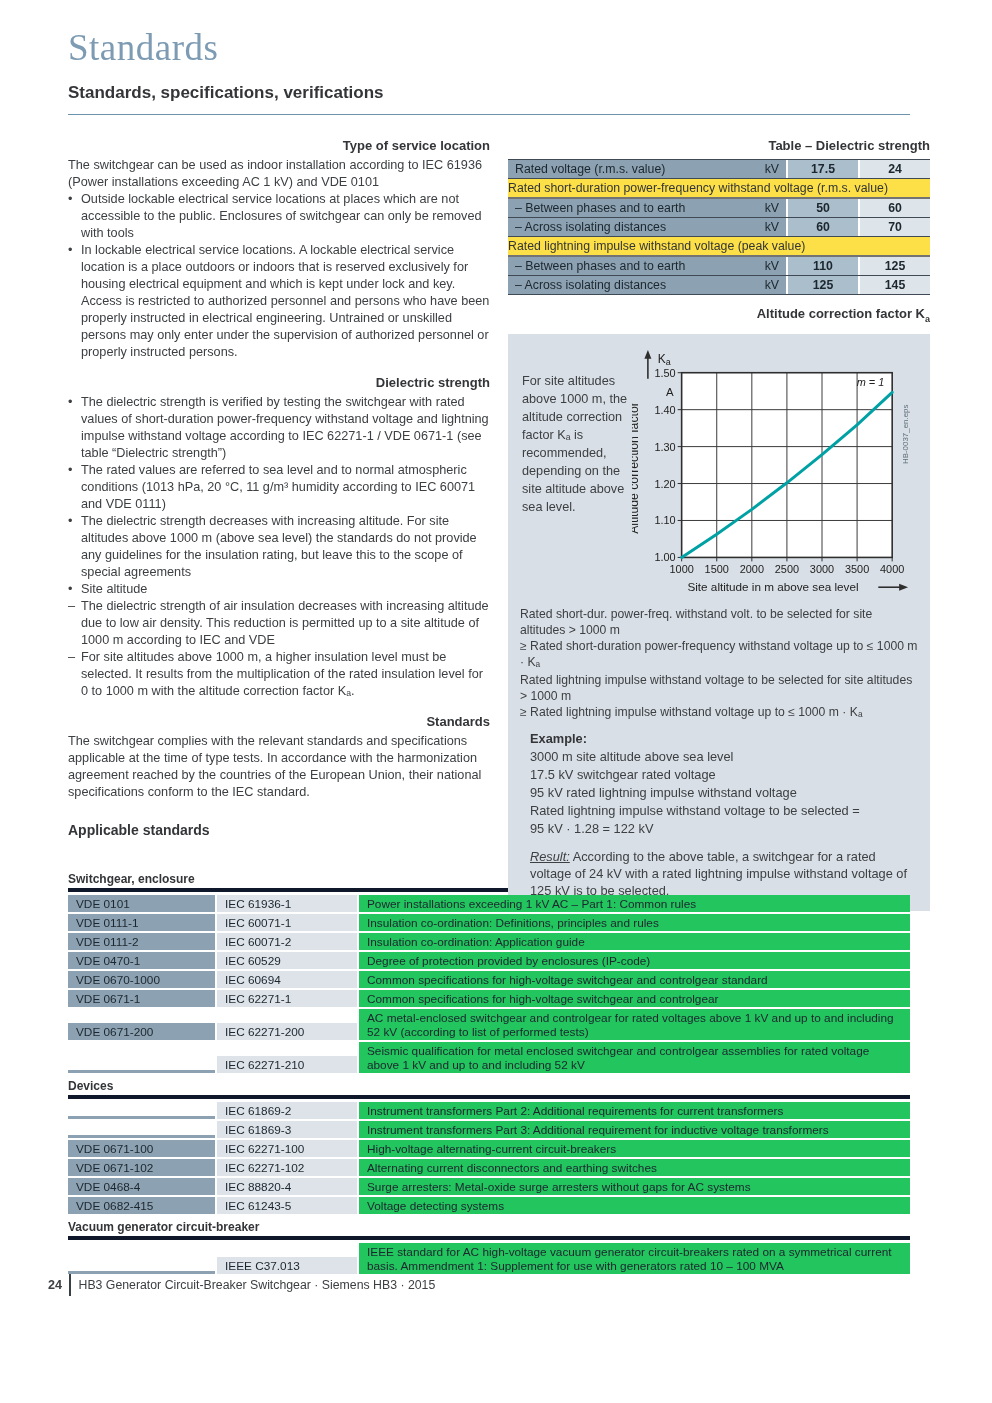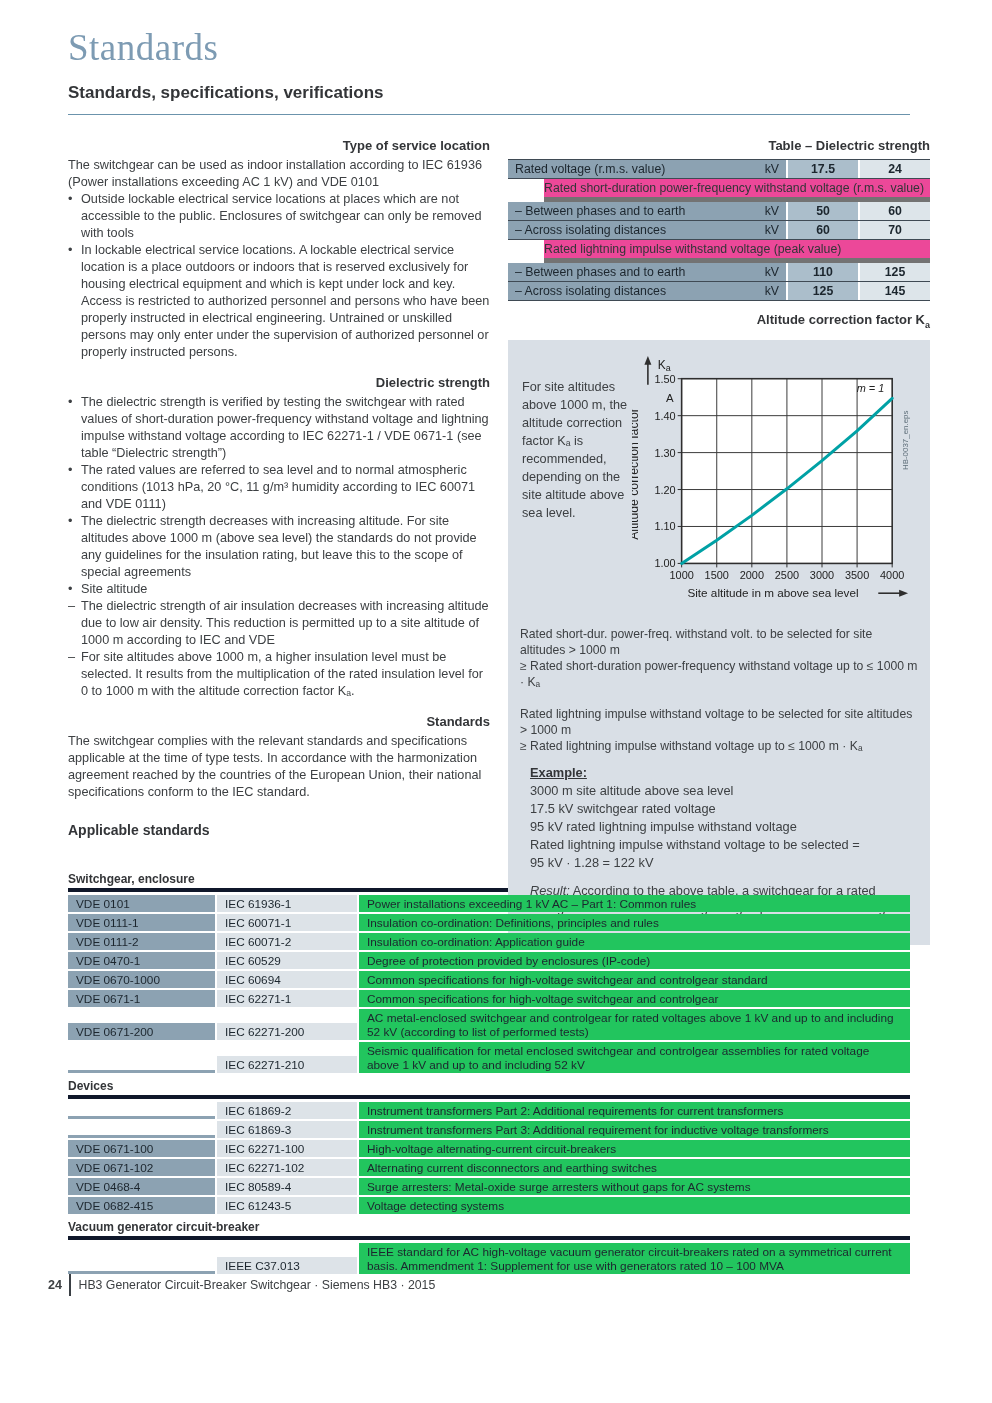--- a/index.html
+++ b/index.html
@@ -23,29 +23,29 @@
   .li .txt{flex:1;}
   sub.sub{font-size:9px;}
   
   .dstable{margin-top:4px;border-top:1px solid #3f4a54;font-size:12.3px;color:#1c262e;}
   .drow{display:flex;height:18px;border-bottom:1px solid #3f4a54;align-items:stretch;}
   .drow .lbl{flex:1;background:#8ca2b2;display:flex;justify-content:space-between;
              align-items:center;padding:0 7px;margin-right:2px;}
   .drow .v{width:70px;flex:none;display:flex;align-items:center;justify-content:center;font-weight:700;}
   .drow .v1{background:#abbecb;margin-right:2px;}
   .drow .v2{background:#dde5ea;}
-  .dsection{height:18px;line-height:18px;border-bottom:5px solid #737373;background:#ec4899;
-            color:#333538;margin-left:36px;}
+  .dsection{height:18px;line-height:18px;border-bottom:2px solid #737373;background:#fde047;
+            color:#333538;}
   
   .panel{background:#d9dfe6;margin-top:6px;padding:12px 12px 12px 12px;box-sizing:border-box;}
   .chart-wrap{display:flex;}
   .chart-intro{width:110px;flex:none;font-size:12.7px;line-height:18px;padding:26px 0 0 2px;color:#3d4043;}
-  .note{font-size:12.2px;line-height:16px;margin-top:16px;color:#3d4043;}
+  .note{font-size:12.2px;line-height:16px;margin-top:2px;color:#3d4043;}
   .example{margin:10px 0 0 10px;}
-  .example-heading{font-size:12.8px;font-weight:700;line-height:18px;color:#333538;text-decoration:underline;}
+  .example-heading{font-size:12.8px;font-weight:700;line-height:18px;color:#333538;}
   .example-line{font-size:12.8px;line-height:18px;}
   .result{margin:10px 0 0 10px;font-size:12.8px;line-height:17px;}
   .result-label{font-style:italic;text-decoration:underline;}
   
   .tables{margin-top:2px;}
   .std-sub{font-size:12px;font-weight:700;color:#333538;line-height:13px;
            padding-bottom:2px;border-bottom:4px solid #0f172a;margin-bottom:3px;}
   .std-section{margin-top:7px;}
   .std-section.first{margin-top:0;}
   .srow{display:flex;margin-bottom:2px;font-size:11.8px;line-height:14px;color:#1c262e;align-items:flex-end;}
@@ -309,21 +309,21 @@
             <div class="c2">IEC 62271-100</div>
             <div class="c3">High-voltage alternating-current circuit-breakers</div>
           </div>
           <div class="srow">
             <div class="c1">VDE 0671-102</div>
             <div class="c2">IEC 62271-102</div>
             <div class="c3">Alternating current disconnectors and earthing switches</div>
           </div>
           <div class="srow">
             <div class="c1">VDE 0468-4</div>
-            <div class="c2">IEC 80589-4</div>
+            <div class="c2">IEC 88820-4</div>
             <div class="c3">Surge arresters: Metal-oxide surge arresters without gaps for AC systems</div>
           </div>
           <div class="srow">
             <div class="c1">VDE 0682-415</div>
             <div class="c2">IEC 61243-5</div>
             <div class="c3">Voltage detecting systems</div>
           </div>
         </div>
       </div>
       <div class="std-section">

